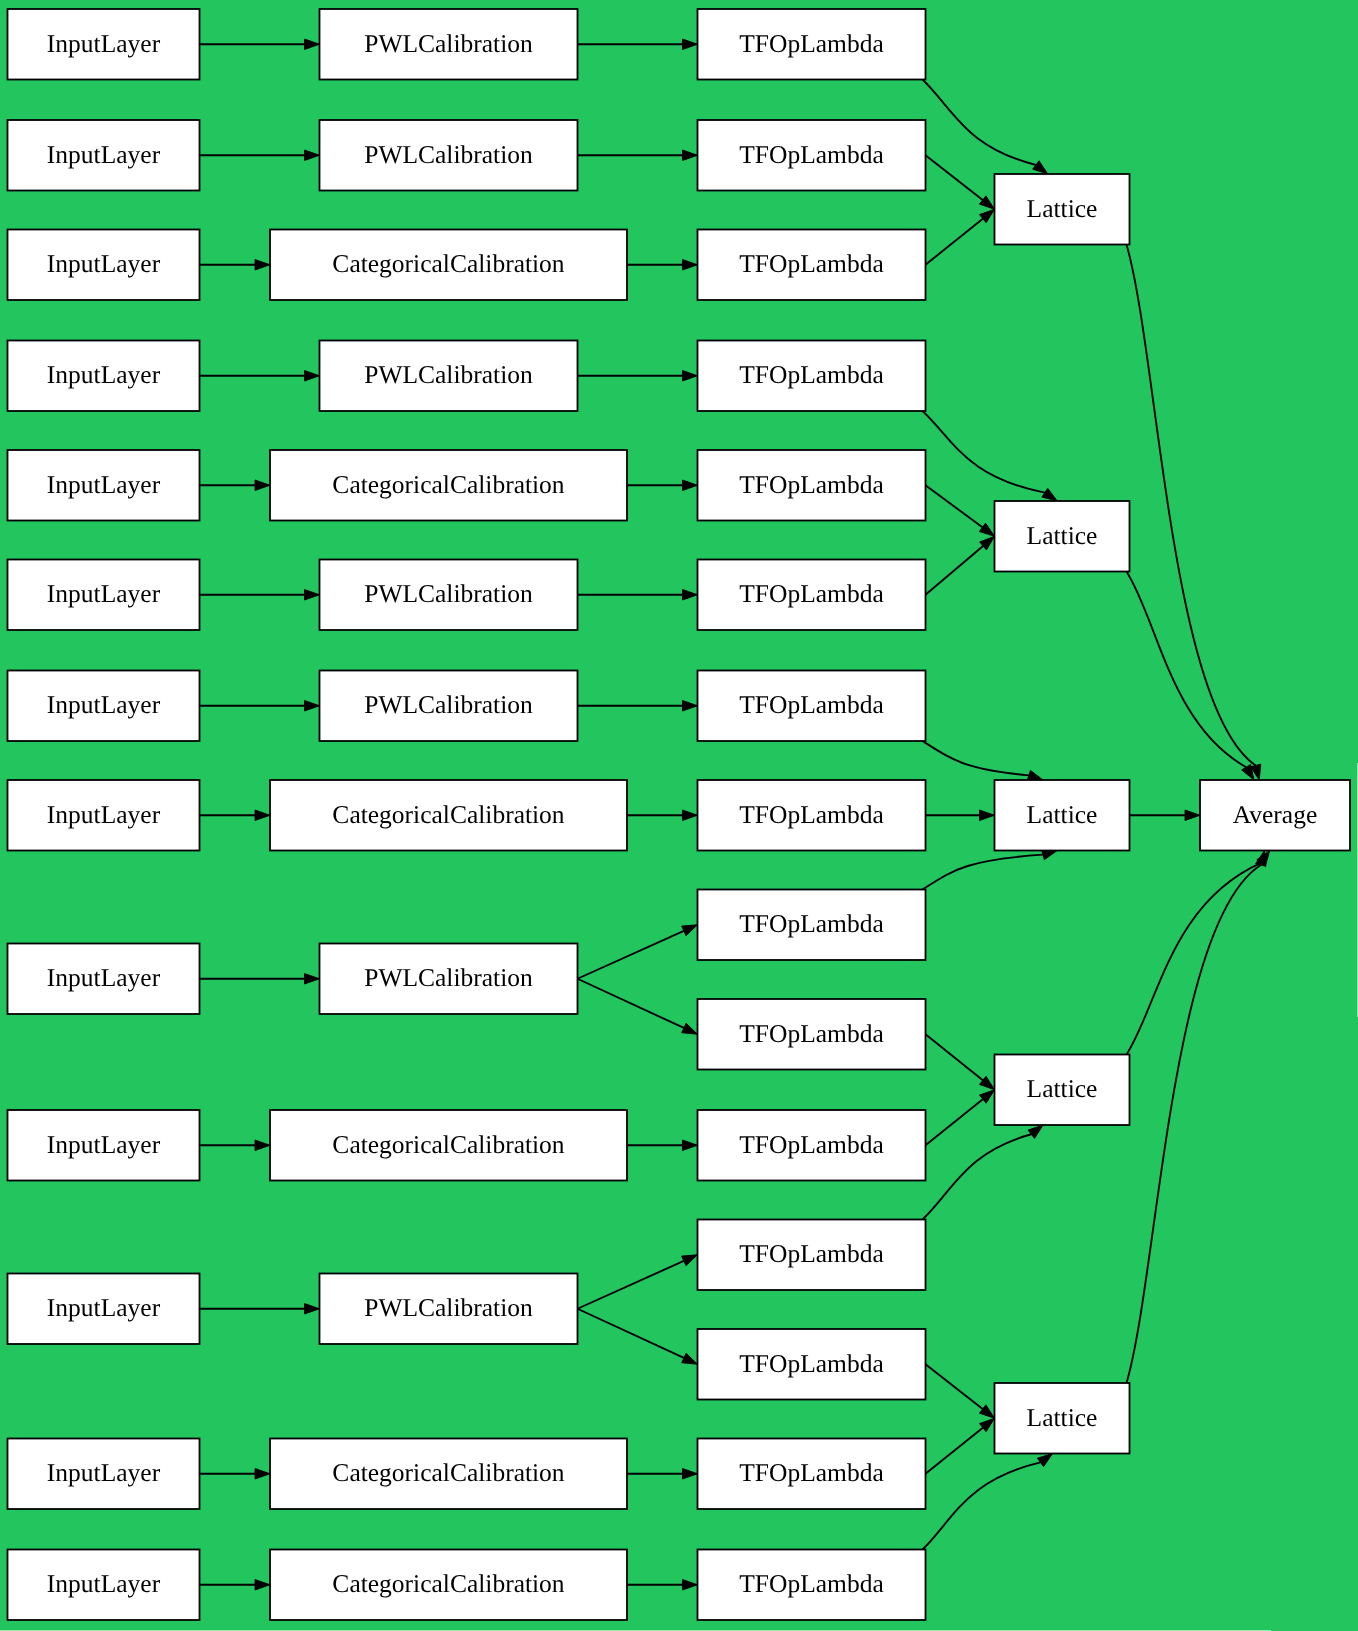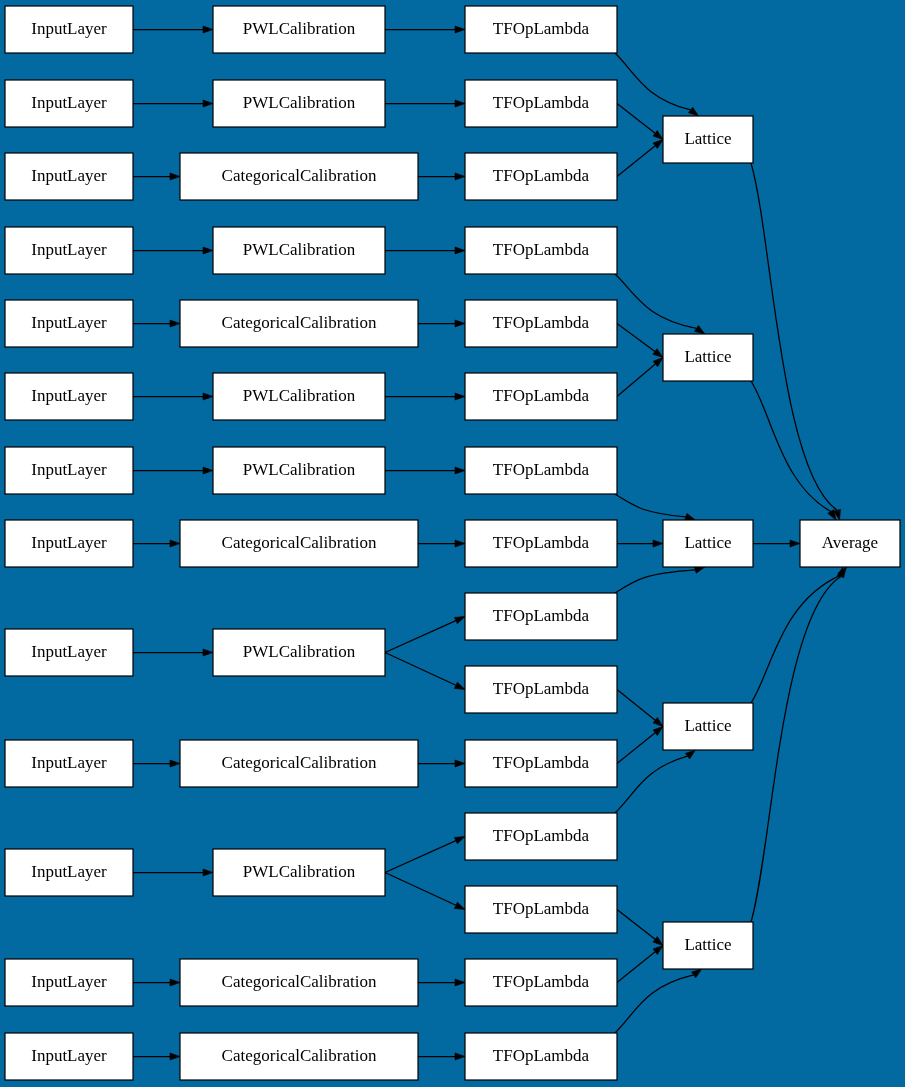--- a/index.html
+++ b/index.html
@@ -4,21 +4,21 @@
 <style>
   html, body {
     margin: 0;
     padding: 0;
     background: #ffffff;
   }
   #diagram-root {
     position: relative;
     width: 905px;
     height: 1087px;
-    background: #0369a1;
+    background: #22c55e;
     font-family: "Liberation Serif", "DejaVu Serif", serif;
     overflow: hidden;
   }
   svg#graph-canvas {
     position: absolute;
     left: 0;
     top: 0;
     width: 905px;
     height: 1087px;
     display: block;

